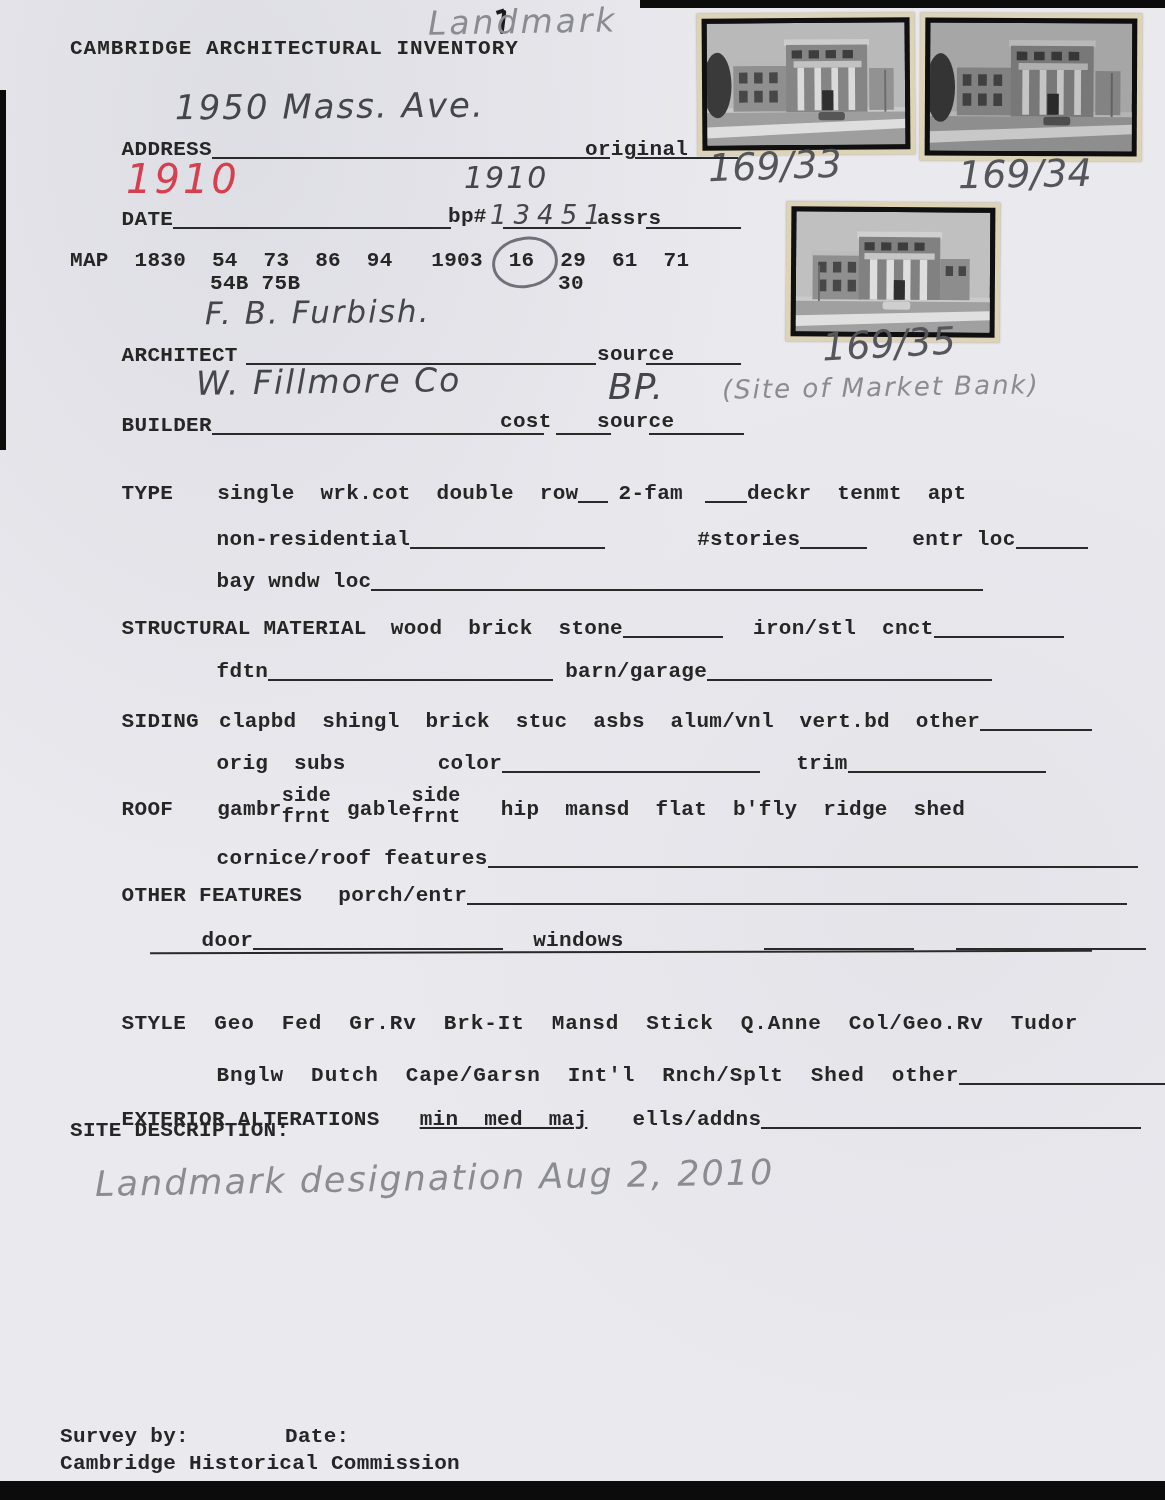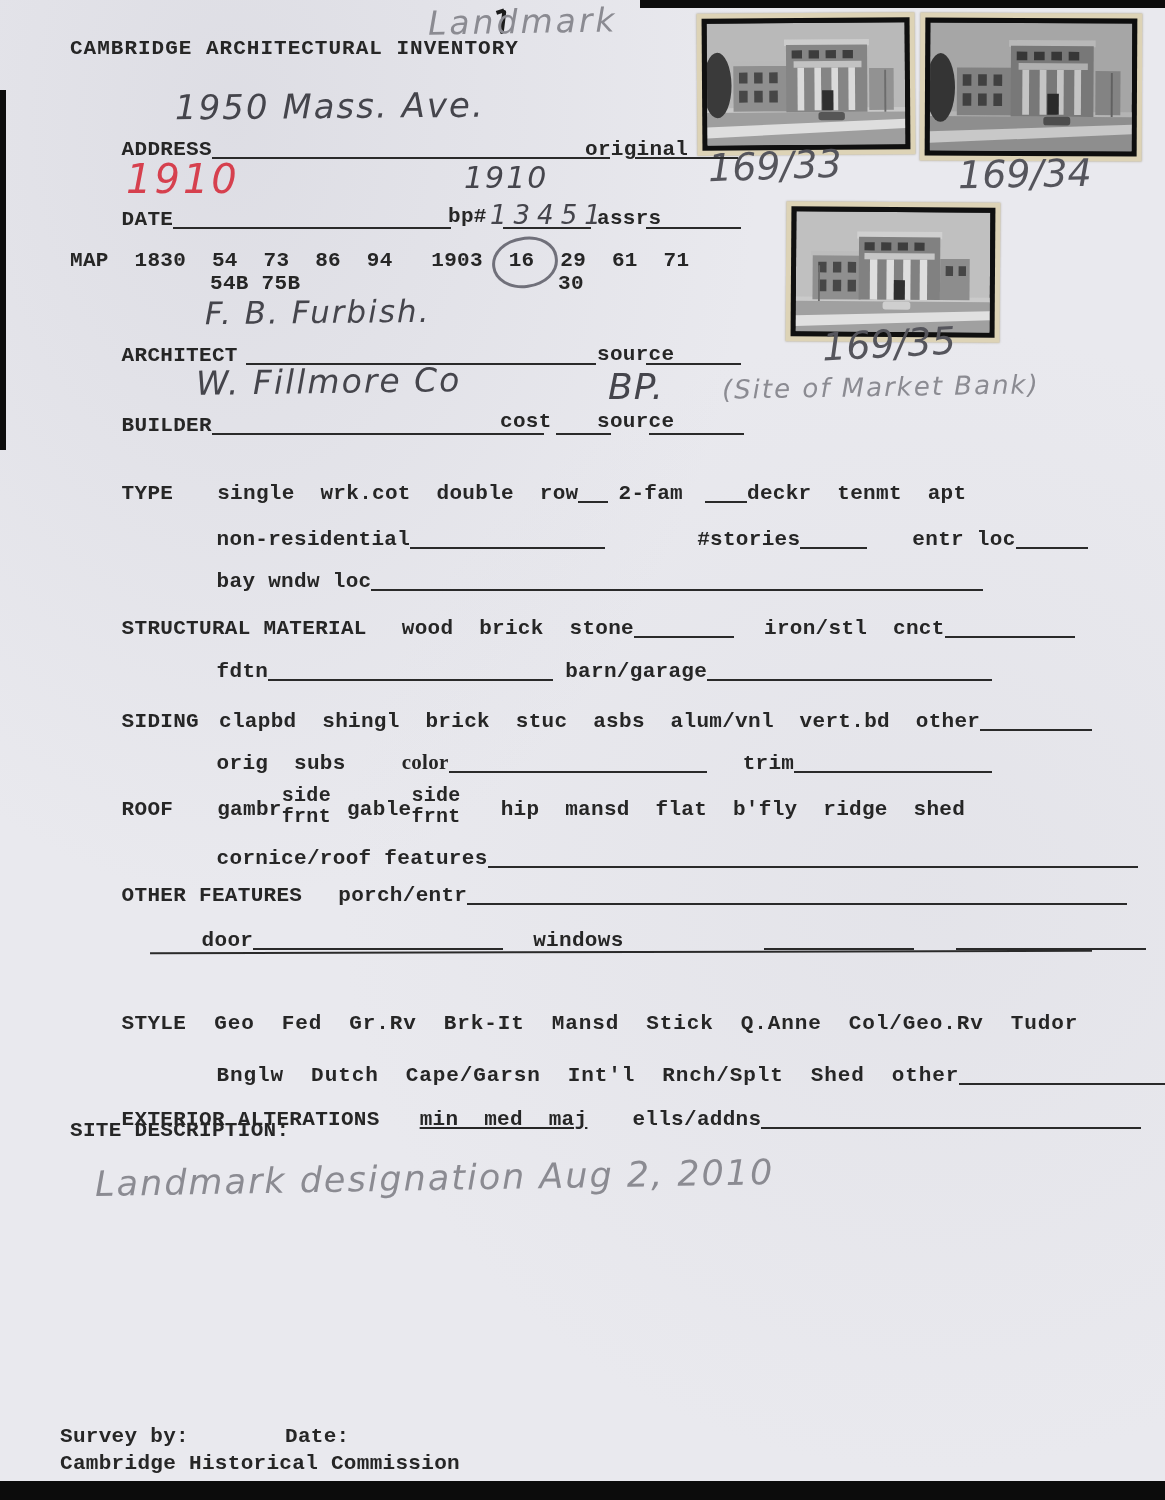--- a/index.html
+++ b/index.html
@@ -199,31 +199,31 @@
     <span class="seg">TYPE</span><span class="seg" style="margin-left:44px;">single  wrk.cot  double  row</span><span class="bl" style="width:30px;"></span><span class="seg" style="margin-left:10px;">2-fam</span><span class="bl" style="width:42px; margin-left:22px;"></span><span class="seg">deckr  tenmt  apt</span>
   </div>
   <div class="tw" style="left:165px; top:496px;">
     <span class="seg">non-residential</span><span class="bl" style="width:195px;"></span><span class="seg" style="margin-left:92px;">#stories</span><span class="bl" style="width:67px;"></span><span class="seg" style="margin-left:45px;">entr loc</span><span class="bl" style="width:72px;"></span>
   </div>
   <div class="tw" style="left:165px; top:538px;">
     <span class="seg">bay wndw loc</span><span class="bl" style="width:612px;"></span>
   </div>
 
   <div class="tw" style="left:70px; top:585px;">
-    <span class="seg">STRUCTURAL MATERIAL</span><span class="seg" style="margin-left:35px;">wood  brick  stone</span><span class="bl" style="width:100px;"></span><span class="seg" style="margin-left:30px;">iron/stl  cnct</span><span class="bl" style="width:130px;"></span>
+    <span class="seg">STRUCTURAL MATERIAL</span><span class="seg" style="margin-left:24px;">wood  brick  stone</span><span class="bl" style="width:100px;"></span><span class="seg" style="margin-left:30px;">iron/stl  cnct</span><span class="bl" style="width:130px;"></span>
   </div>
   <div class="tw" style="left:165px; top:628px;">
     <span class="seg">fdtn</span><span class="bl" style="width:285px;"></span><span class="seg" style="margin-left:12px;">barn/garage</span><span class="bl" style="width:285px;"></span>
   </div>
 
   <div class="tw" style="left:70px; top:678px;">
     <span class="seg">SIDING</span><span class="seg" style="margin-left:20px;">clapbd  shingl  brick  stuc  asbs  alum/vnl  vert.bd  other</span><span class="bl" style="width:112px;"></span>
   </div>
   <div class="tw" style="left:165px; top:720px;">
-    <span class="seg">orig  subs</span><span class="seg" style="margin-left:56px;font-family:Liberation Serif, serif;">color</span><span class="bl" style="width:258px;"></span><span class="seg" style="margin-left:36px;">trim</span><span class="bl" style="width:198px;"></span>
+    <span class="seg">orig  subs</span><span class="seg" style="margin-left:92px;">color</span><span class="bl" style="width:258px;"></span><span class="seg" style="margin-left:36px;">trim</span><span class="bl" style="width:198px;"></span>
   </div>
 
   <div class="tw" style="left:70px; top:762px;">
     <span class="seg">ROOF</span><span class="seg" style="margin-left:44px;">gambr</span><span class="stack"><span>side</span><span>frnt</span></span><span class="seg" style="margin-left:16px;">gable</span><span class="stack"><span>side</span><span>frnt</span></span><span class="seg" style="margin-left:40px;">hip  mansd  flat  b'fly  ridge  shed</span>
   </div>
   <div class="tw" style="left:70px; top:852px;">
     <span class="seg">OTHER FEATURES</span><span class="seg" style="margin-left:36px;">porch/entr</span><span class="bl" style="width:660px;"></span>
   </div>
 
   <div class="tw" style="left:165px; top:815px;">

